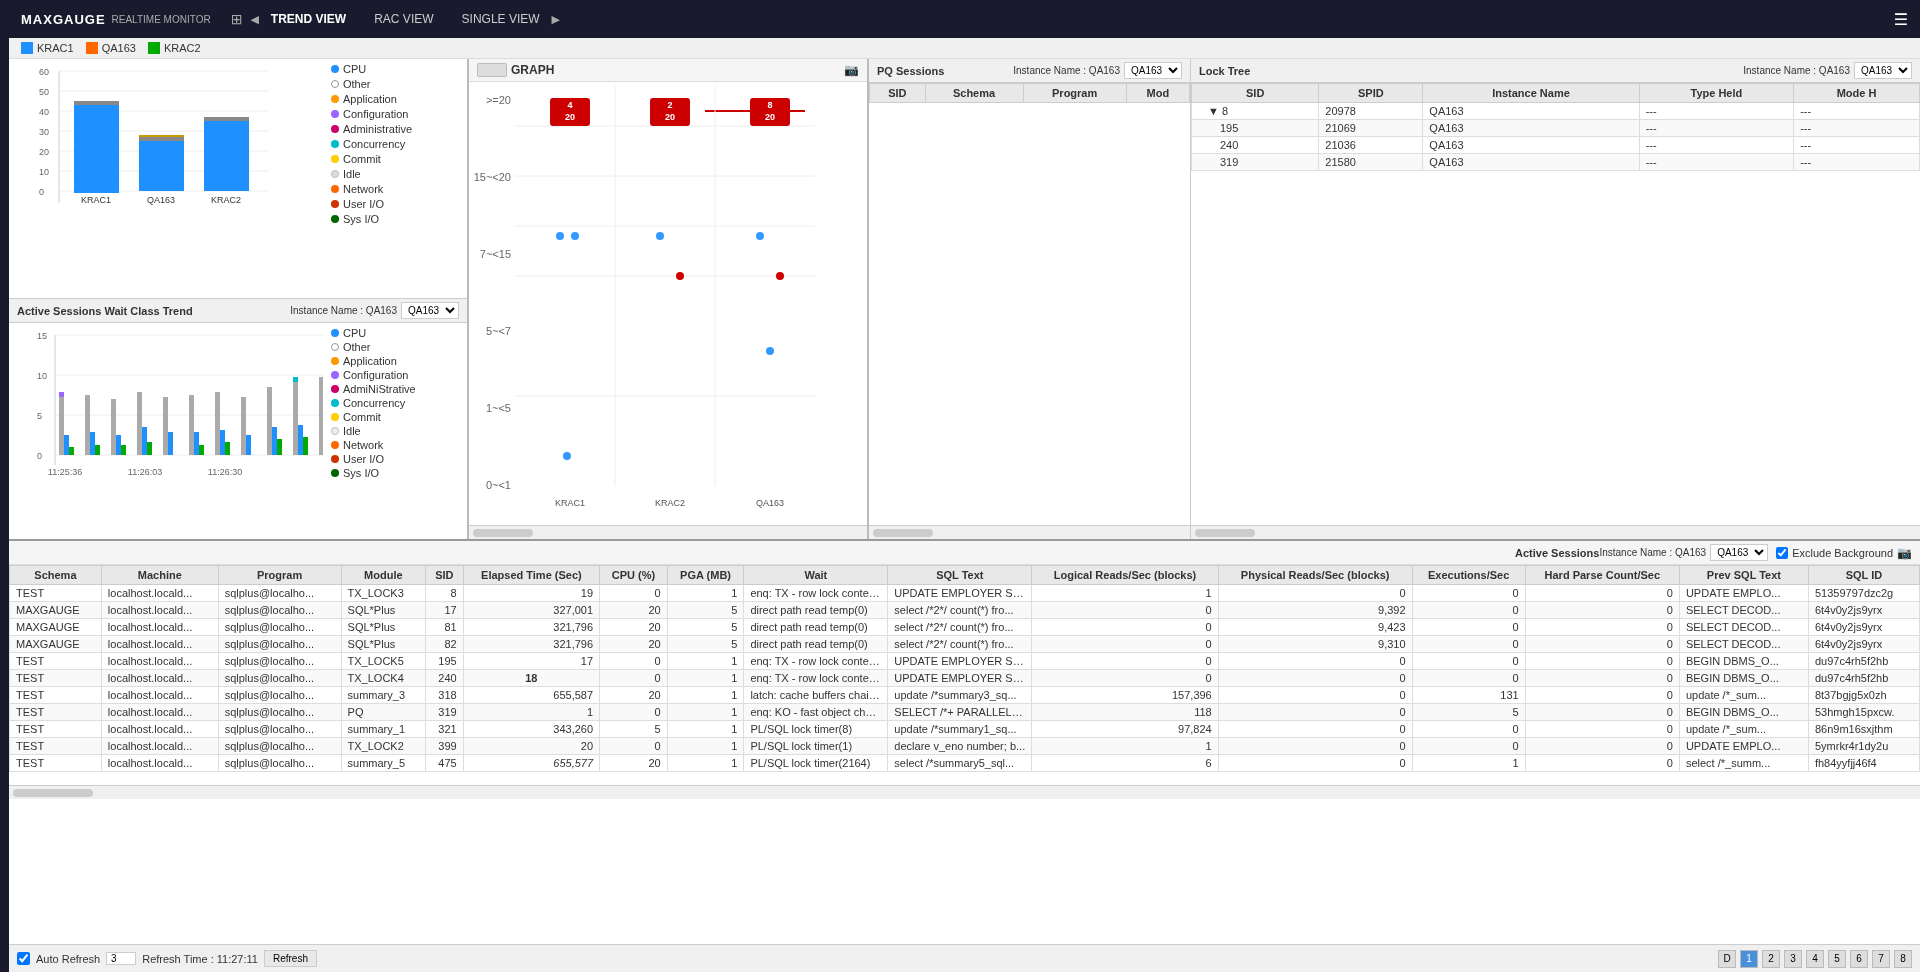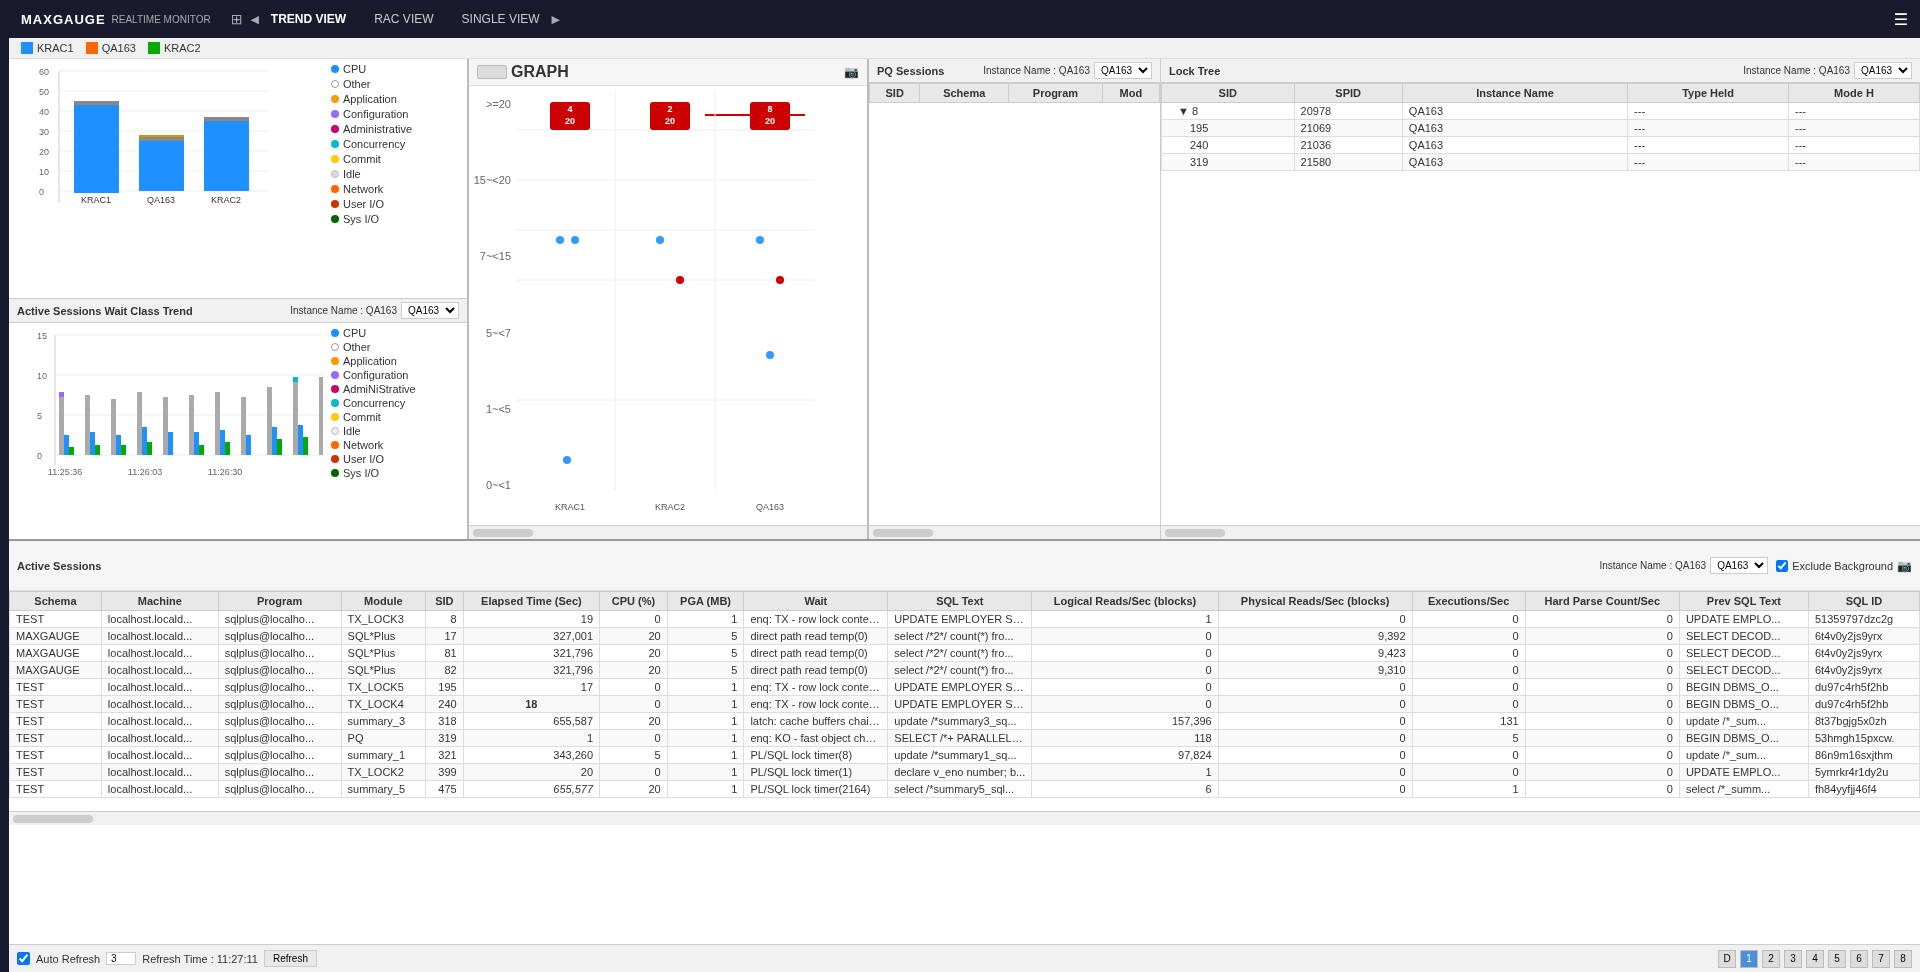--- a/index.html
+++ b/index.html
@@ -23,57 +23,57 @@
     .legend-dot { width: 8px; height: 8px; border-radius: 50%; }
     .graph-header { display: flex; justify-content: space-between; align-items: center; padding: 4px 8px; background: #f5f5f5; border-bottom: 1px solid #ddd; }
 
     
     .data-table { width: 100%; border-collapse: collapse; font-size: 10px; }
     .data-table th { background: #e8e8e8; border: 1px solid #ccc; padding: 3px 6px; text-align: center; font-weight: bold; white-space: nowrap; }
     .data-table td { border: 1px solid #ddd; padding: 2px 6px; white-space: nowrap; overflow: hidden; text-overflow: ellipsis; max-width: 120px; }
     .data-table tr:nth-child(even) { background: #f9f9f9; }
 
     
-    .active-sessions-header { display: flex; justify-content: space-between; align-items: center; padding: 16px 8px; background: #f5f5f5; border-bottom: 1px solid #ddd; }
+    .active-sessions-header { display: flex; justify-content: flex-end; align-items: center; padding: 3px 8px; background: #f5f5f5; border-bottom: 1px solid #ddd; }
     .checkbox-sm { width: 12px; height: 12px; }
 
     
     .footer { background: #f0f0f0; border-top: 1px solid #ccc; display: flex; align-items: center; padding: 3px 8px; gap: 12px; height: 28px; }
     .footer-left { display: flex; align-items: center; gap: 6px; }
     .footer-right { margin-left: auto; display: flex; align-items: center; gap: 4px; }
     .page-btn { width: 18px; height: 18px; background: #ddd; border: 1px solid #bbb; cursor: pointer; font-size: 10px; display: flex; align-items: center; justify-content: center; }
     .page-btn.active { background: #4a90d9; color: #fff; }
 
     .select-box { font-size: 10px; border: 1px solid #ccc; background: #fff; padding: 1px 2px; cursor: pointer; }
 
     
     .refresh-btn { font-size: 10px; border: 1px solid #ccc; background: #e8e8e8; padding: 2px 8px; cursor: pointer; }
 
     
     .number-input { width: 30px; font-size: 10px; border: 1px solid #ccc; text-align: center; }
-    .graph-toggle-label { font-size: 16px; font-weight: bold; }
+    .graph-toggle-label { font-size: 12px; font-weight: bold; }
     .camera-icon { font-size: 12px; cursor: pointer; color: #555; }
 
     
     .top-area { display: flex; height: 480px; }
     .bottom-area { display: flex; flex-direction: column; }
 
     .panel-header-row { display: flex; align-items: center; justify-content: space-between; padding: 3px 8px; background: #f0f0f0; border-bottom: 1px solid #ccc; }
     .panel-header-title { font-weight: bold; font-size: 11px; }
 
     
     .bottom-table-area { overflow: auto; height: 220px; }
 
     
     .top-left { width: 460px; display: flex; flex-direction: column; border-right: 2px solid #bbb; }
     .top-left-upper { height: 240px; border-bottom: 1px solid #ccc; display: flex; flex-direction: column; }
     .top-left-lower { flex: 1; display: flex; flex-direction: column; }
     .top-middle { width: 400px; border-right: 2px solid #bbb; display: flex; flex-direction: column; }
     .top-right { flex: 1; display: flex; }
-    .pq-panel { width: 292px; border-right: 1px solid #ccc; display: flex; flex-direction: column; }
+    .pq-panel { width: 322px; border-right: 1px solid #ccc; display: flex; flex-direction: column; }
     .lock-panel { flex: 1; display: flex; flex-direction: column; }
 
     svg text { font-size: 9px; }
   </style>
 </head>
 <body>
 
 <div style="display:flex; flex-direction:column; height:972px; background:#fff;margin-left:9px;">
 
   <div class="header">

